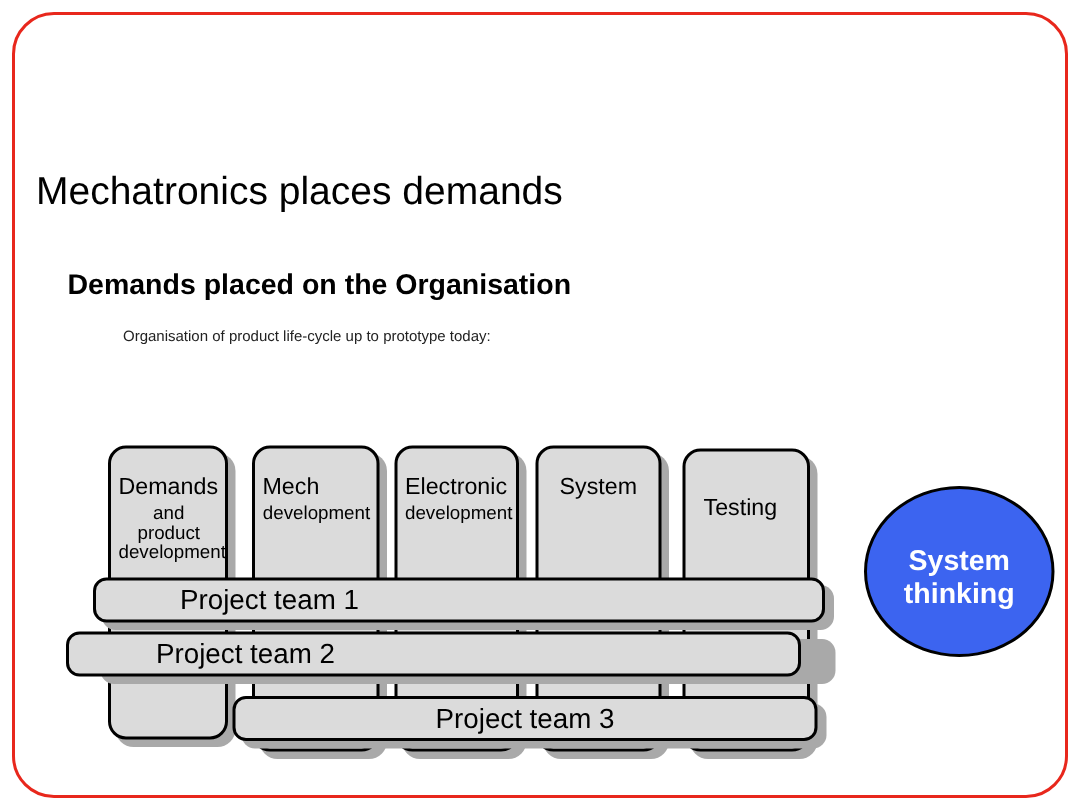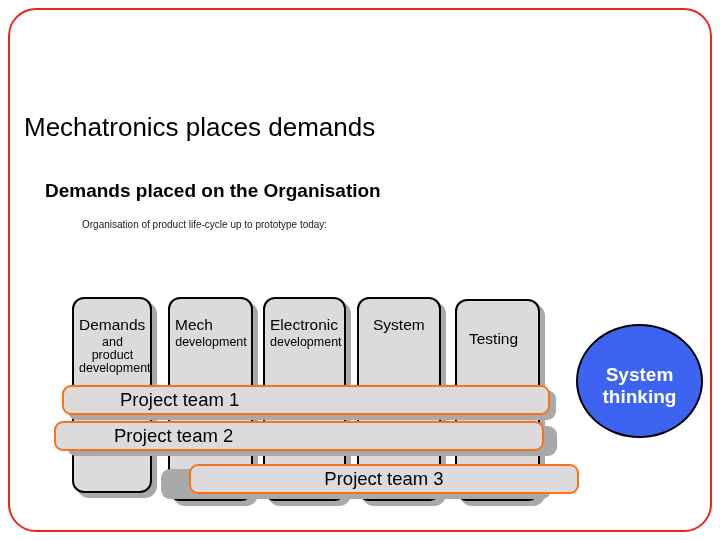--- a/index.html
+++ b/index.html
@@ -23,21 +23,21 @@
   .desc{
     position:absolute;left:82px;top:219px;font-size:10px;line-height:1.2;
     color:#222;white-space:nowrap;z-index:1;
   }
 
   
   .sh{position:absolute;background:#a9a9a9;border-radius:12px;z-index:1;}
   .col{position:absolute;background:#dbdbdb;border:2px solid #000;border-radius:12px;
        box-sizing:border-box;z-index:2;}
   .bar-sh{position:absolute;background:#a9a9a9;border-radius:9px;z-index:3;}
-  .bar{position:absolute;background:#dbdbdb;border:2px solid #f97316;border-radius:9px;
+  .bar{position:absolute;background:#dbdbdb;border:2px solid #000000;border-radius:9px;
        box-sizing:border-box;z-index:4;font-size:18.5px;}
   .bar .bar-label{position:absolute;top:0;line-height:26px;white-space:nowrap;}
 
   .col .col-title{font-size:15.5px;line-height:1.2;white-space:nowrap;}
   .col .col-sub{font-size:12.5px;line-height:1.06;margin-top:1px;text-align:center;}
   .pad-std{padding:17px 4px 0 5px;}
   .pad-design{padding:17px 4px 0 14px;}
   .pad-testing{padding:29px 4px 0 12px;}
 
   
@@ -48,23 +48,23 @@
   .c3{left:263px;top:297px;width:83px;height:204px;}
   .c3s{left:268px;top:302px;width:83px;height:204px;}
   .c4{left:357px;top:297px;width:84px;height:204px;}
   .c4s{left:362px;top:302px;width:84px;height:204px;}
   .c5{left:455px;top:299px;width:85px;height:202px;}
   .c5s{left:460px;top:304px;width:85px;height:202px;}
 
   
   .b1{left:62px;top:385px;width:488px;height:30px;}
   .b1s{left:68px;top:390px;width:488px;height:30px;}
-  .b2{left:54px;top:421px;width:490px;height:30px;}
+  .b2{left:44px;top:421px;width:490px;height:30px;}
   .b2s{left:67px;top:426px;width:490px;height:30px;}
-  .b3{left:155px;top:464px;width:390px;height:30px;margin-left:34px;}
+  .b3{left:155px;top:464px;width:390px;height:30px;}
   .b3s{left:161px;top:469px;width:390px;height:30px;}
   .b1 .bar-label{left:56px;}
   .b2 .bar-label{left:58px;}
   .b3 .bar-label{left:0;width:100%;text-align:center;}
 
   .ellipse{
     position:absolute;left:576px;top:324px;width:127px;height:114px;
     background:#3c64f0;border:2px solid #000;border-radius:50%;z-index:5;
     display:flex;flex-direction:column;align-items:center;justify-content:center;
     padding-top:10px;box-sizing:border-box;

